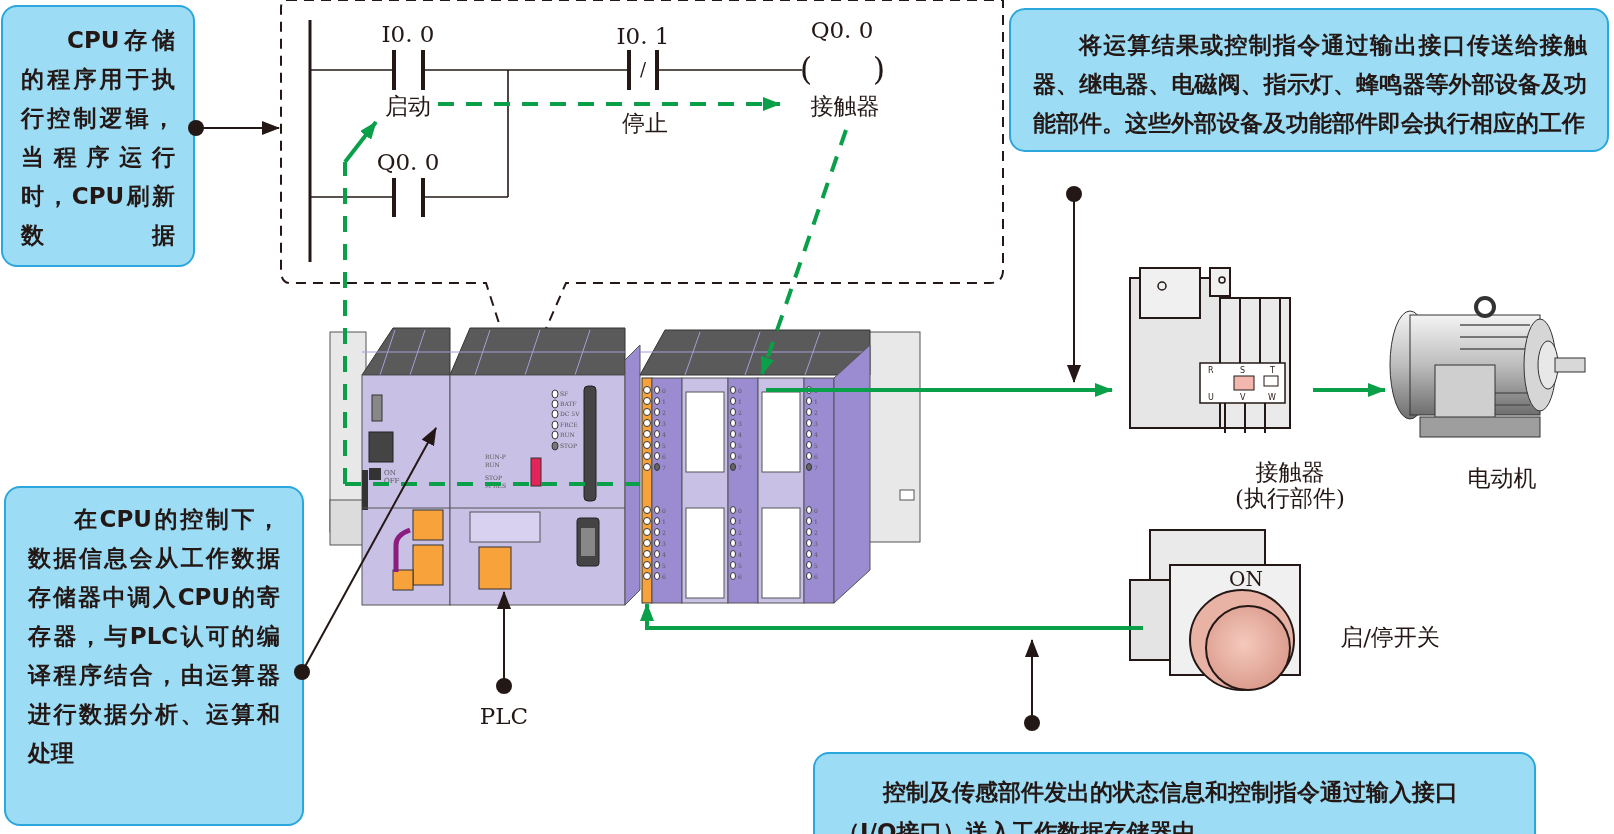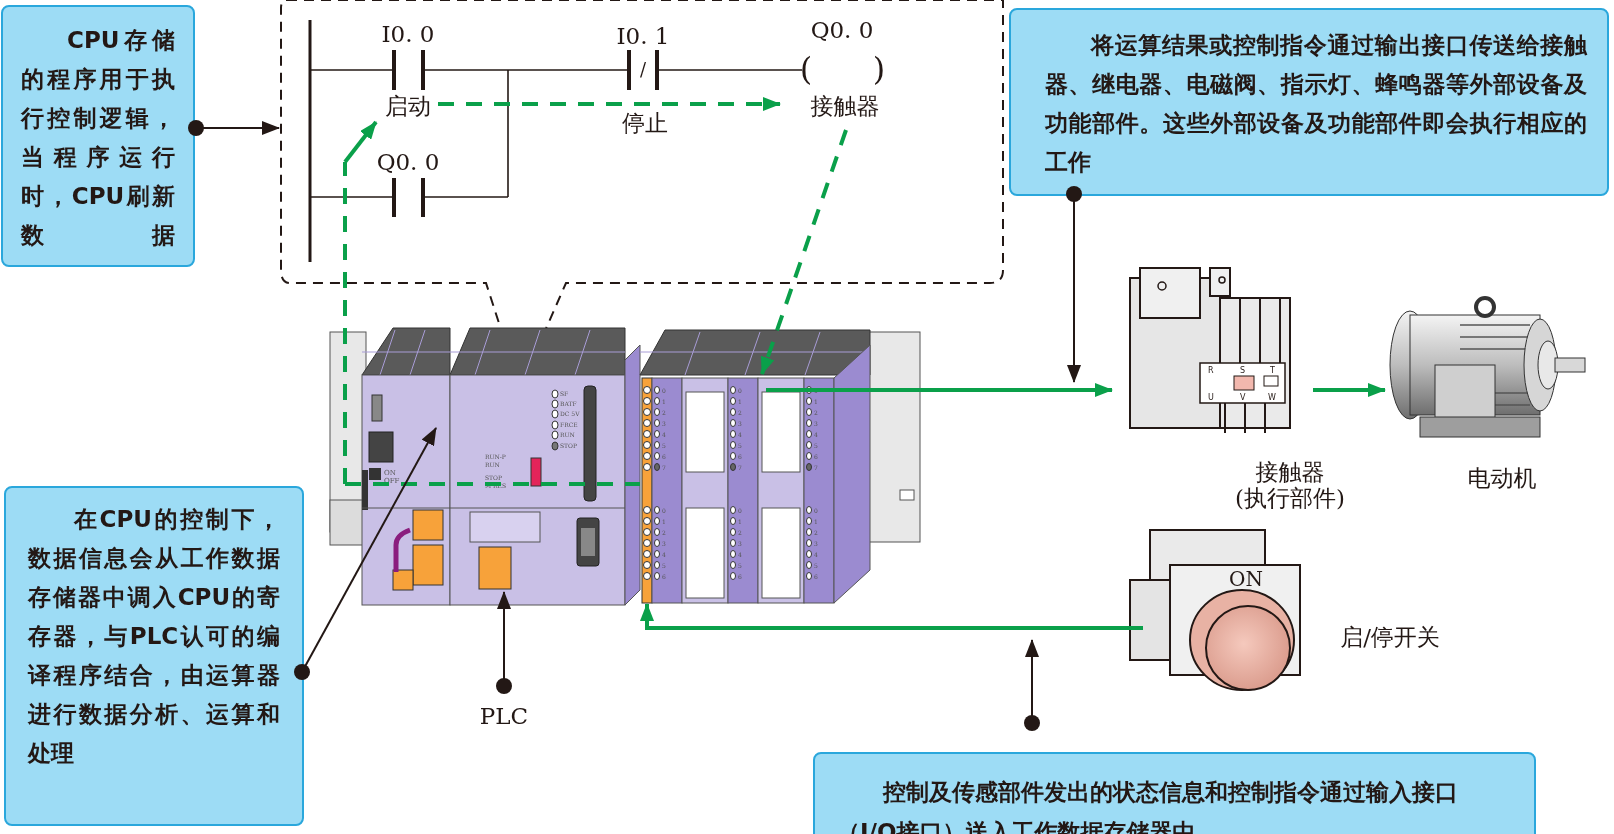--- a/index.html
+++ b/index.html
@@ -1,28 +1,28 @@
 <!DOCTYPE html>
 <html><head>
 <meta charset="utf-8">
 <style>
   html, body { margin: 0; padding: 0; background: #ffffff; }
   body { width: 1614px; height: 834px; position: relative; overflow: hidden;
          font-family: "DejaVu Sans", sans-serif; color: #231815; }
   .callout { position: absolute; background: #9ddcf5; border: 2px solid #2aa7dc;
-             border-radius: 8px; box-sizing: border-box; color: #231815;
+             border-radius: 16px; box-sizing: border-box; color: #231815;
              font-family: "DejaVu Sans", sans-serif; font-weight: bold; }
   .callout p { margin: 0; }
   #cb-cpu-program { left: 1px; top: 5px; width: 194px; height: 262px; padding: 14px 18px 10px 18px;
                     font-size: 23px; line-height: 39px; text-align: justify; text-align-last: justify; }
   #cb-cpu-program p { text-indent: 2em; }
   #cb-cpu-data { left: 4px; top: 486px; width: 300px; height: 340px; padding: 12px 22px 16px 22px;
                  font-size: 23px; line-height: 39px; text-align: justify; }
   #cb-cpu-data p { text-indent: 2em; }
-  #cb-output { left: 1009px; top: 8px; width: 600px; height: 188px; padding: 16px 20px 10px 34px;
+  #cb-output { left: 1009px; top: 8px; width: 600px; height: 144px; padding: 16px 20px 10px 22px;
                font-size: 23px; line-height: 39px; text-align: justify; }
   #cb-output p { text-indent: 2em; }
   #cb-input { left: 813px; top: 752px; width: 723px; height: 104px; padding: 18px 20px 10px 22px;
               font-size: 23px; line-height: 40px; }
   #cb-input p { text-indent: 2em; }
   svg { position: absolute; left: 0; top: 0; }
 </style>
 </head>
 <body>
 

